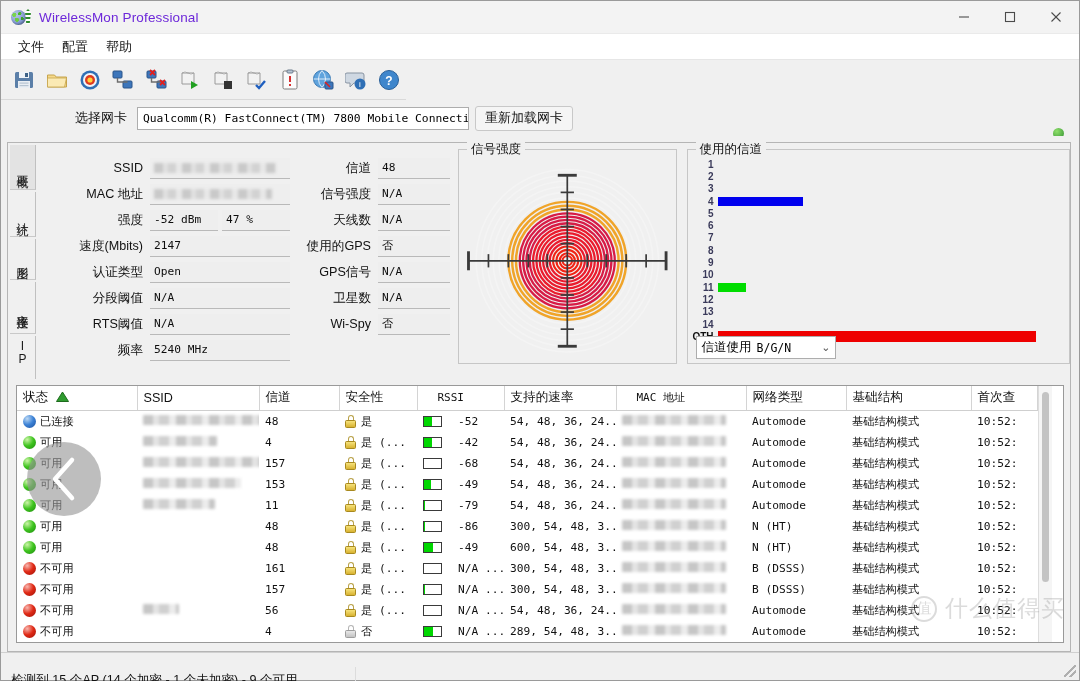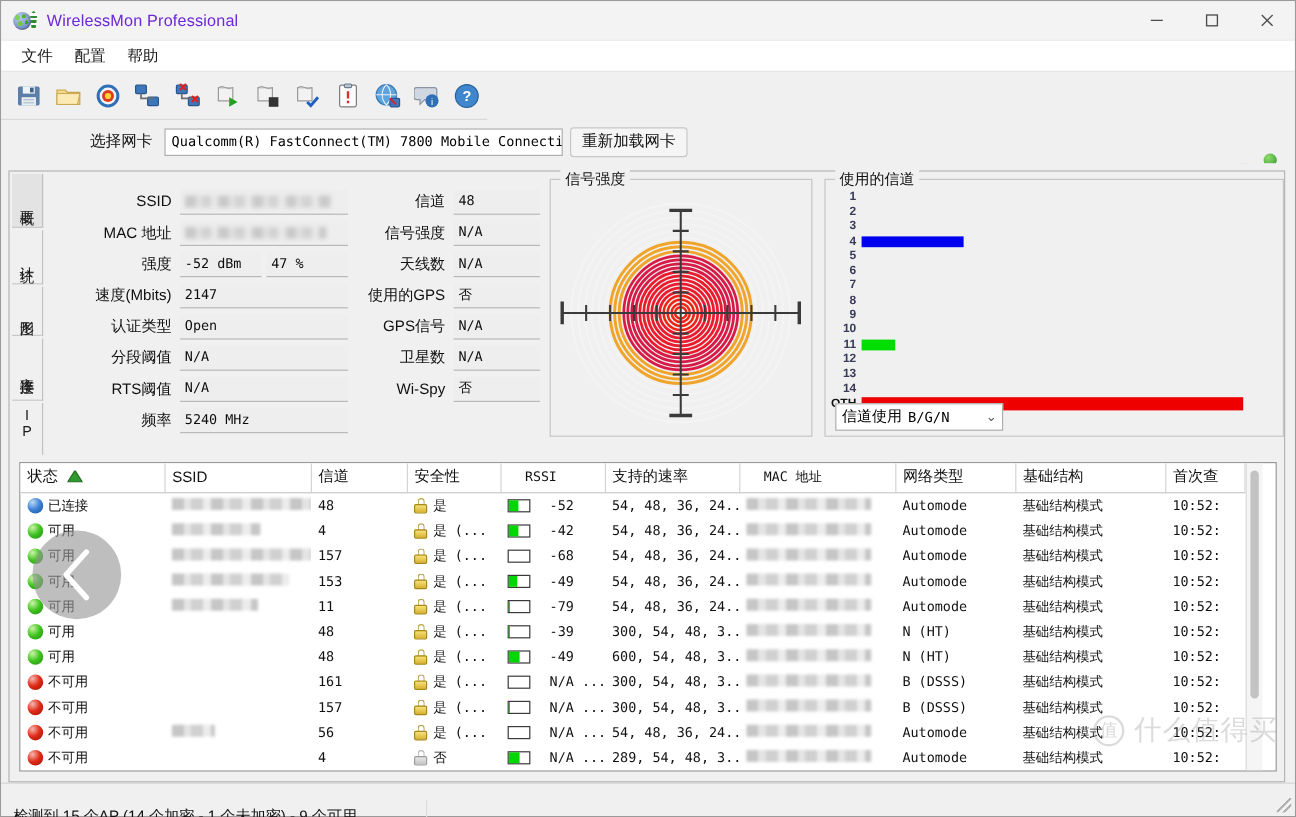--- a/index.html
+++ b/index.html
@@ -910,21 +910,21 @@
                       <span class="body"></span>
                     </span>
                     <span>是 (...</span>
                   </span>
                 </td>
                 <td>
                   <span class="rssi-cell">
                     <span class="meter">
                       <i style="width:4%"></i>
                     </span>
-                    <span>-39</span>
+                    <span>-86</span>
                   </span>
                 </td>
                 <td>300, 54, 48, 3...</td>
                 <td><span class="redact-cell" style="display:inline-block;width:104px"></span></td>
                 <td>N (HT)</td>
                 <td class="cn">基础结构模式</td>
                 <td>10:52:</td>
               </tr>
               <tr>
                 <td class="cn">

